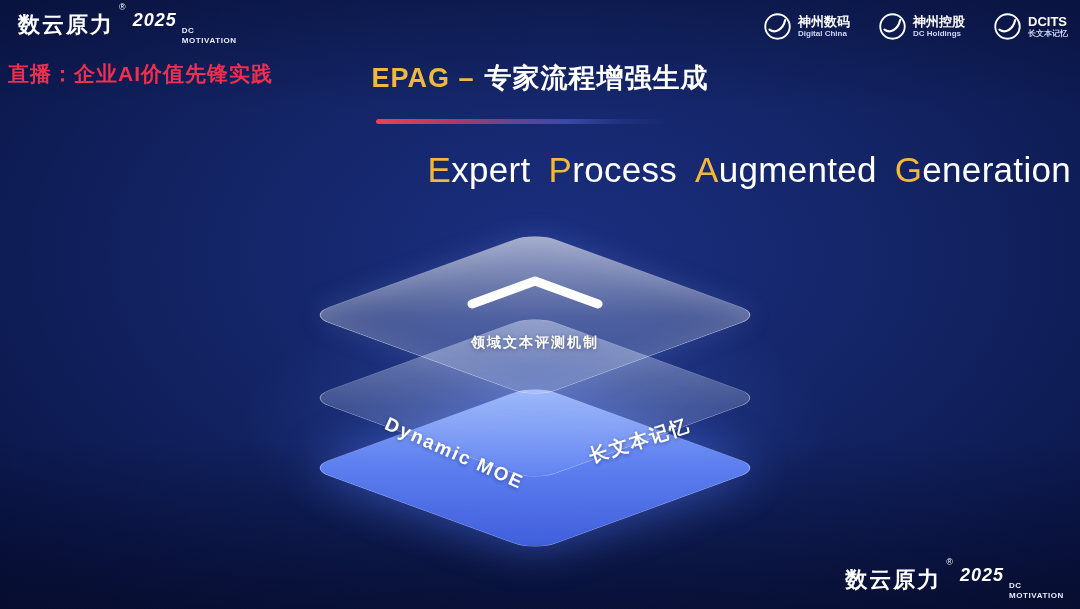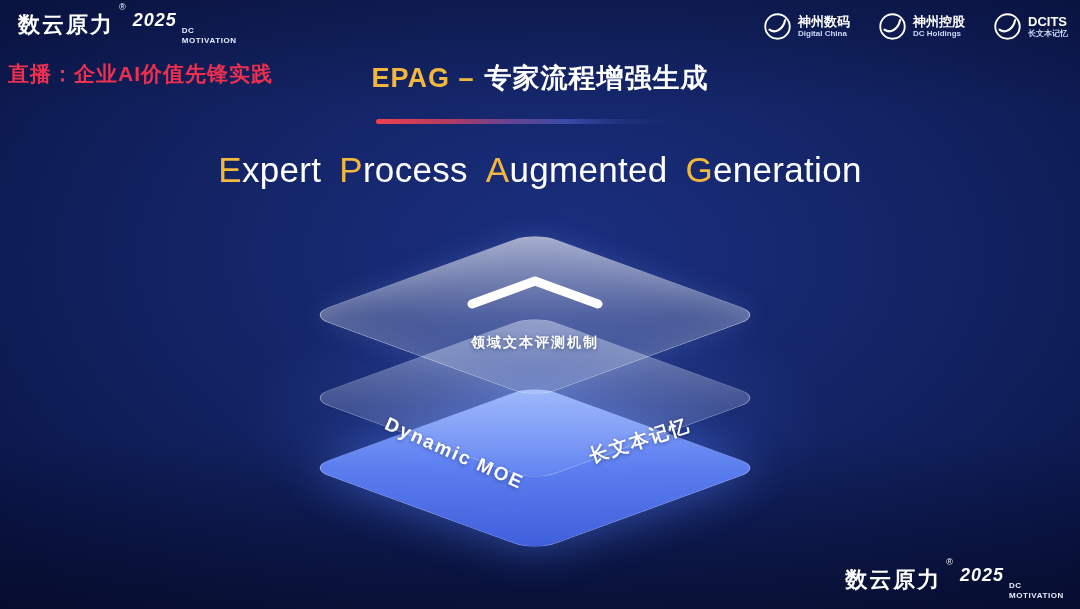--- a/index.html
+++ b/index.html
@@ -41,21 +41,21 @@
   .logo-text { display:flex; flex-direction:column; }
   .logo-line1 { font-size:13px; font-weight:bold; color:#ffffff; line-height:15px; }
   .logo-line2 { font-size:8px; color:#ccd6f6; line-height:10px;font-weight:bold; }
 
   .divider {
     position:absolute; left:376px; top:119px; width:292px; height:5px; border-radius:3px;
     background: linear-gradient(90deg, #ef4050 0%, #b23b61 25%, #6a4390 45%, #3a4aa8 65%, #22337f 82%, rgba(25,45,120,0) 100%);
   }
 
   
-  .subtitle { position:absolute; left:0; right:0; top:150px; text-align:center; font-size:35px; font-weight:500; letter-spacing:0.3px; color:#fff; }
+  .subtitle { position:absolute; left:0; right:0; top:150px; text-align:right; font-size:35px; font-weight:500; letter-spacing:0.3px; color:#fff; }
   .subtitle .word { margin:0 9px; }
   .subtitle .gold { color:#f2b83e; }
 
   
   .diamond {
     position:absolute; width:322px; height:322px; left:374px;
     transform: scaleY(0.365) rotate(45deg); border-radius:30px;
   }
   .d-top {
     top:154px; z-index:30;

